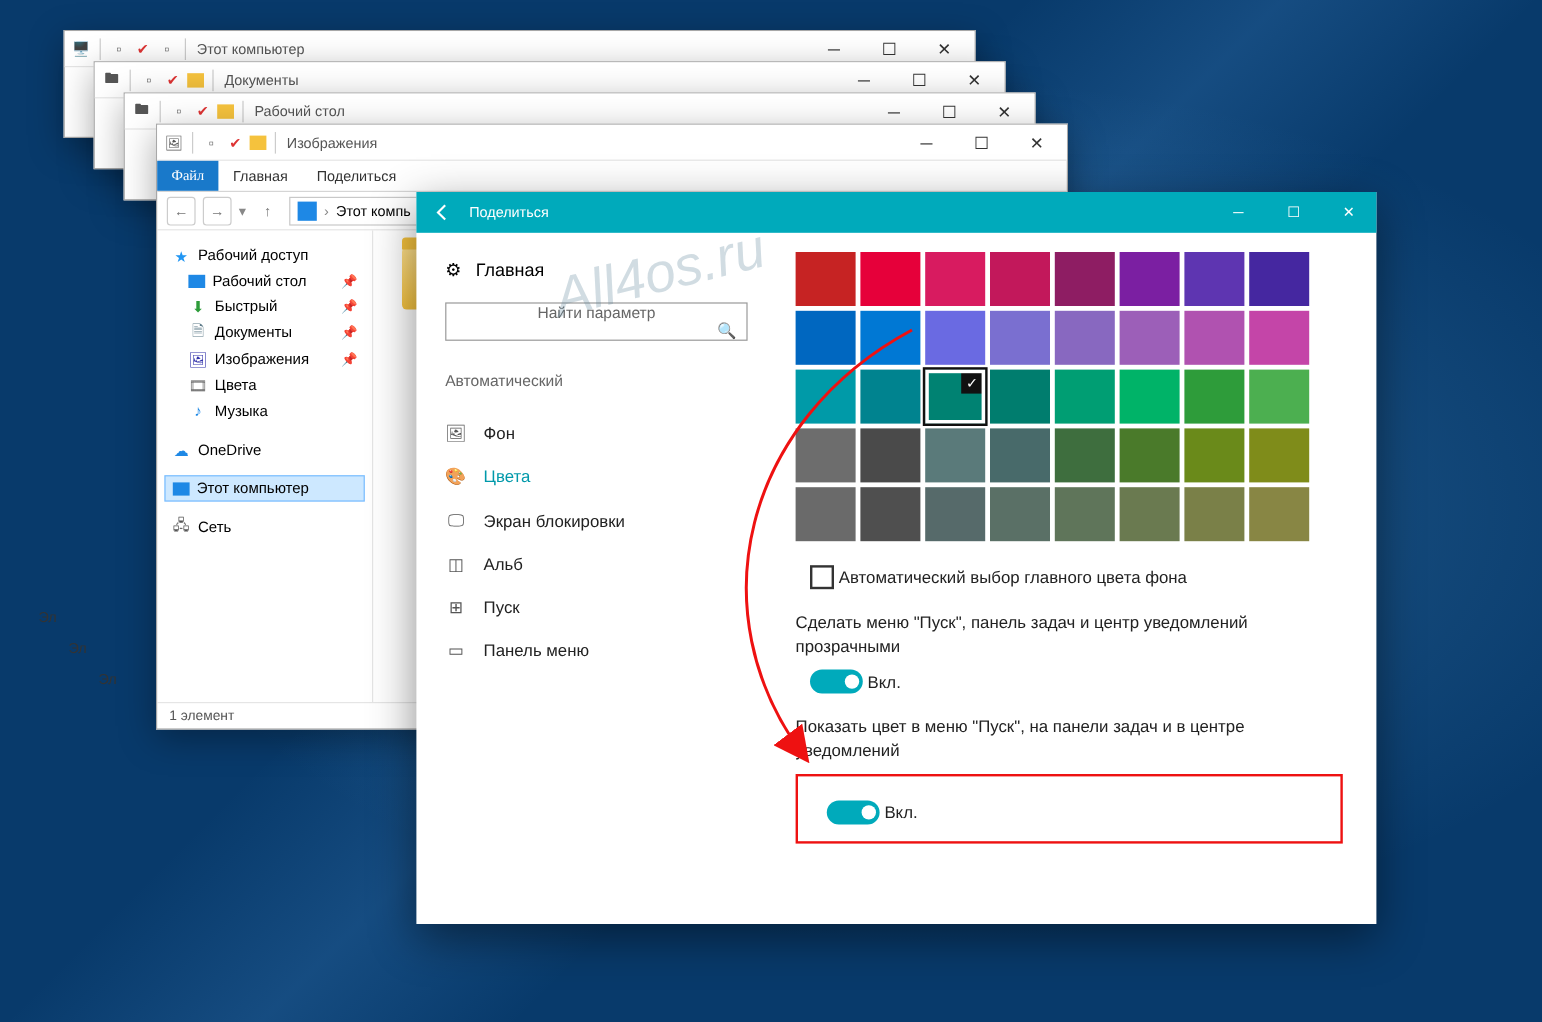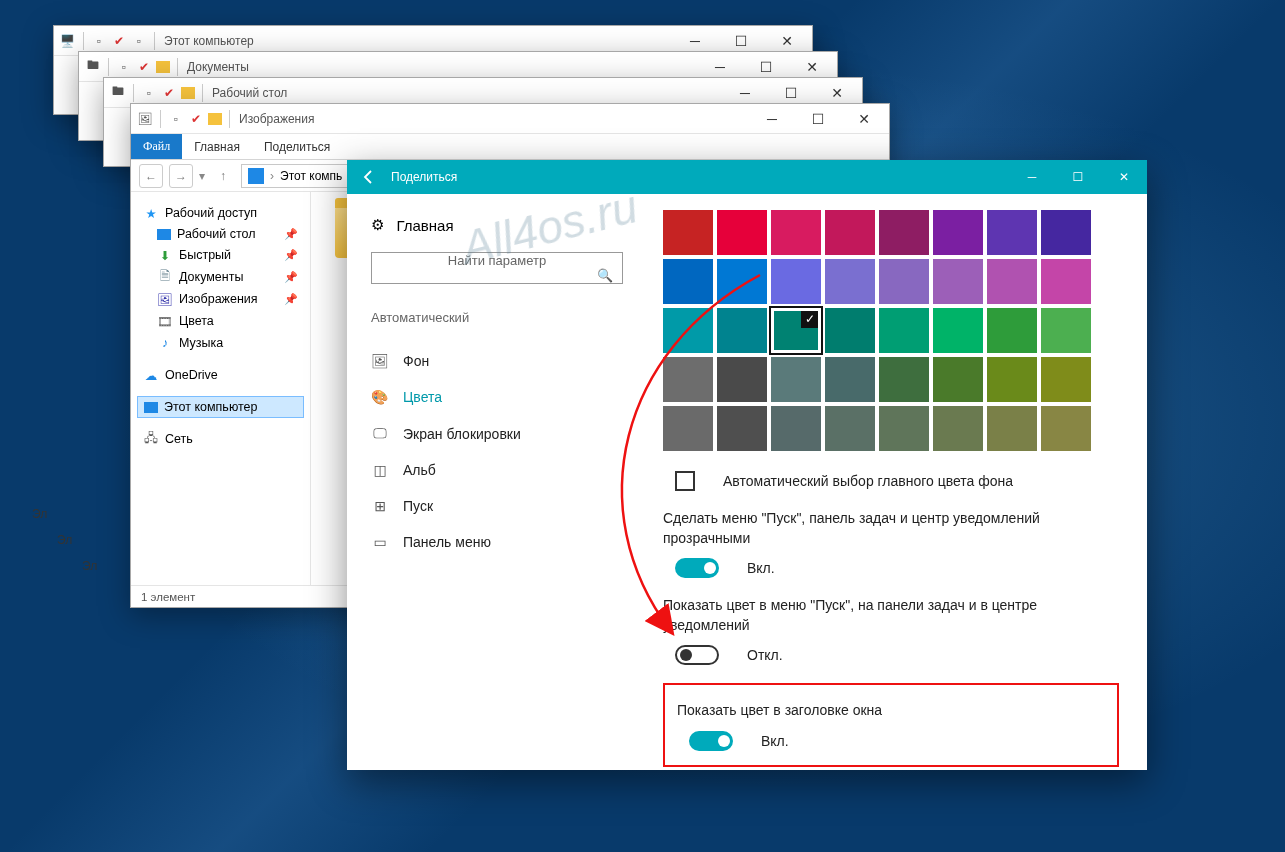--- a/index.html
+++ b/index.html
@@ -51,21 +51,21 @@
 .s-left .category { font-size:13px; color:#666; margin-bottom:18px;}
 .s-left .nav-item { display:flex; align-items:center; gap:14px; padding:10px 0; font-size:14px; color:#222;}
 .s-left .nav-item .nico{ width:18px; text-align:center; color:#555;}
 .s-left .nav-item.active { color:#0099aa;}
 .s-left .nav-item.active .nico{ color:#0099aa;}
 .s-right { flex:1; padding:16px 28px 10px 16px; overflow:auto; font-size:14px; color:#222;}
 .palette { display:grid; grid-template-columns: repeat(8, 50px); grid-auto-rows:45px; gap:4px; margin-bottom:20px;}
 .swatch { width:50px; height:45px; position:relative;}
 .swatch.sel::after{content:""; position:absolute; inset:0; border:3px solid #fff; outline:2px solid #111;}
 .swatch .check{ position:absolute; right:2px; top:2px; width:18px; height:18px; background:#111; color:#fff; display:flex;align-items:center;justify-content:center; font-size:12px;}
-.opt-row { display:flex; align-items:center; gap:28px; margin:10px 0 18px;padding-left:12px;}
+.opt-row { display:flex; align-items:center; gap:4px; margin:10px 0 18px;padding-left:12px;}
 .chk { width:20px; height:20px; border:2px solid #333;}
 .toggle { width:44px; height:20px; border-radius:10px; position:relative;}
 .toggle.on { background:#00aabb;}
 .toggle.off { background:#fff; border:2px solid #333;}
 .toggle .knob{ position:absolute; width:12px; height:12px; border-radius:50%; top:50%; transform:translateY(-50%);}
 .toggle.on .knob{ right:3px; background:#fff;}
 .toggle.off .knob{ left:3px; background:#333;}
 .section-label { font-size:14px; margin:6px 0 10px; line-height:1.4;}
 .highlight-box { border:2px solid #e11; padding:10px 12px 14px; margin:4px 0 14px;}
 
@@ -342,29 +342,22 @@
 
       <div class="section-label">Сделать меню "Пуск", панель задач и центр уведомлений прозрачными</div>
       <div class="opt-row">
         <div class="toggle on">
             <div class="knob"></div>
           </div>
         <span>Вкл.</span>
       </div>
 
       <div class="section-label">Показать цвет в меню "Пуск", на панели задач и в центре уведомлений</div>
-      <div class="opt-row">
-        <div class="toggle off">
-            <div class="knob"></div>
-          </div>
-        <span>Откл.</span>
-      </div>
 
       <div class="highlight-box">
-        <div class="section-label">Показать цвет в заголовке окна</div>
         <div class="opt-row" style="margin-bottom:0">
           <div class="toggle on">
               <div class="knob"></div>
             </div>
           <span>Вкл.</span>
         </div>
       </div>
 
     </div>
   </div>

